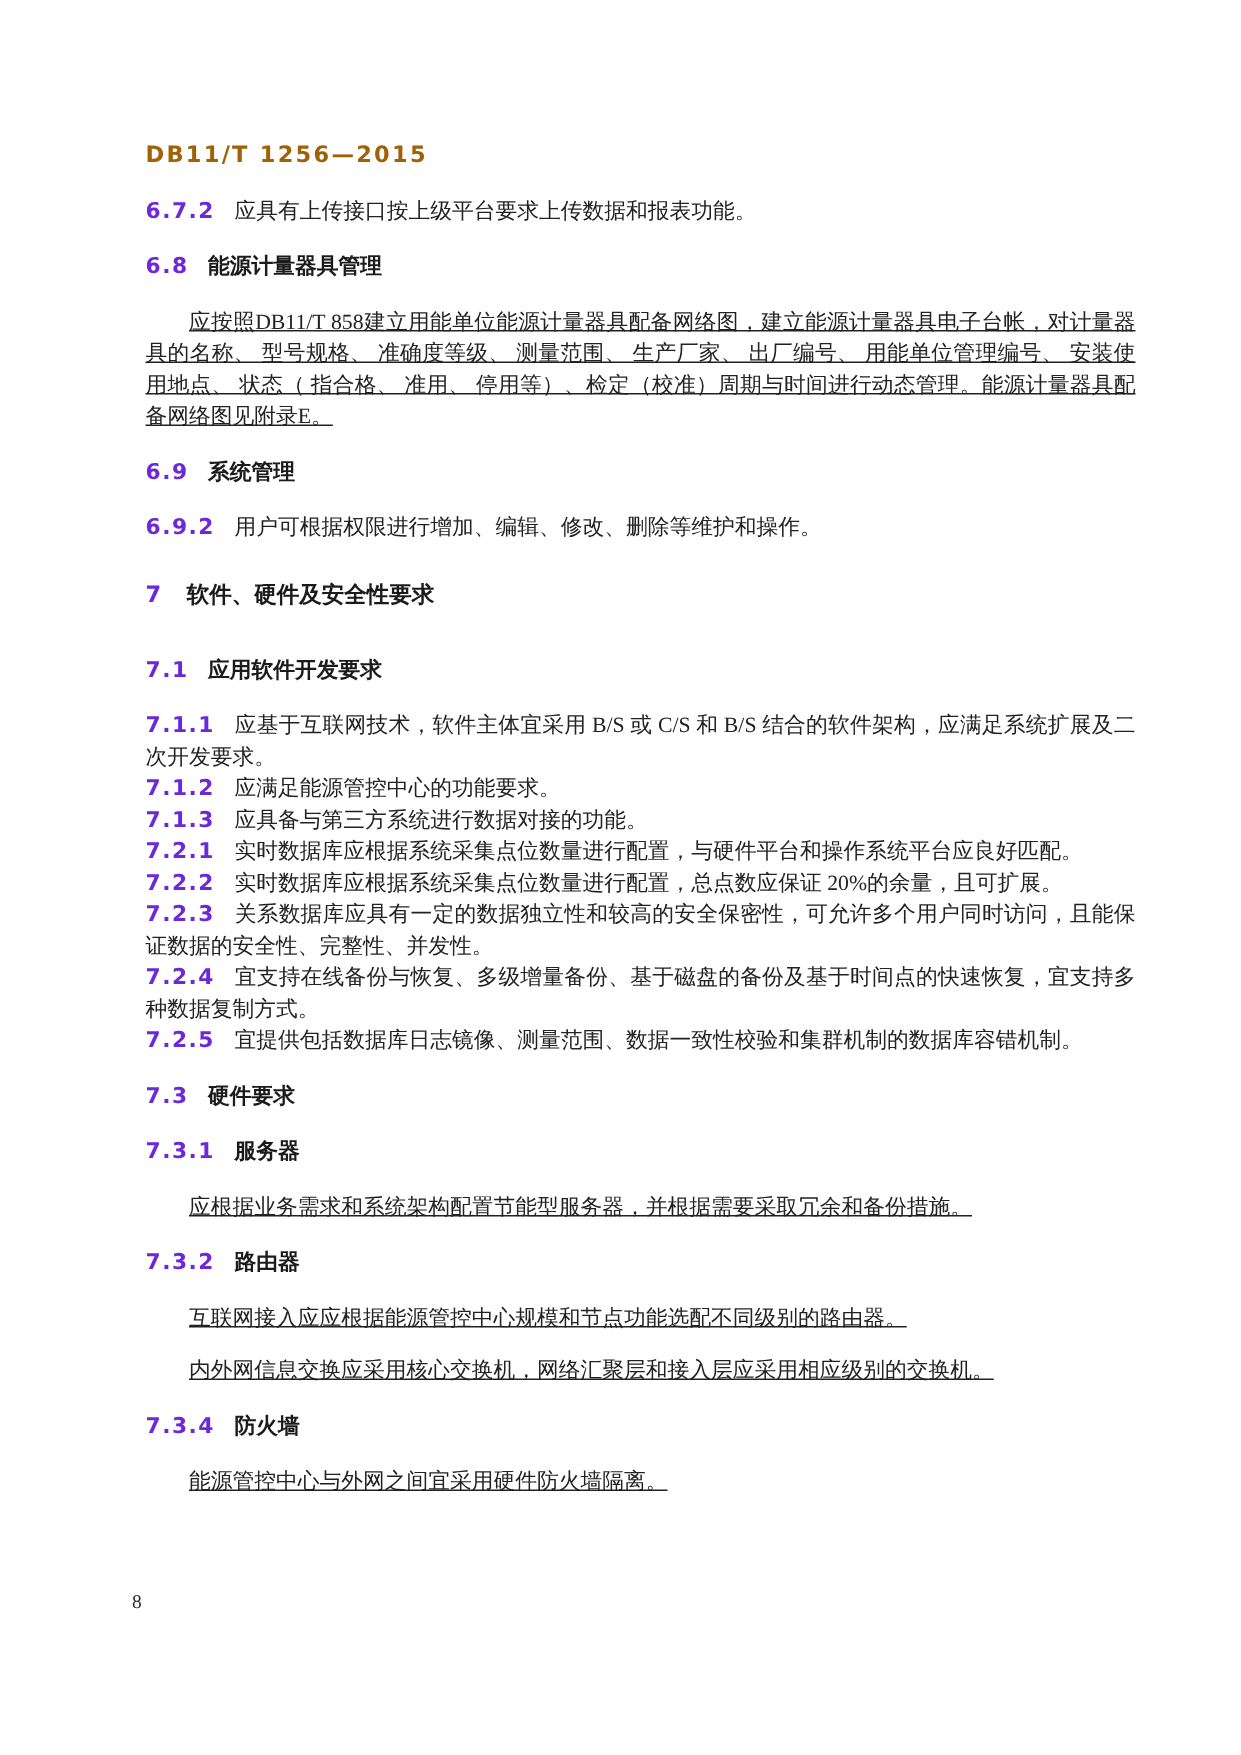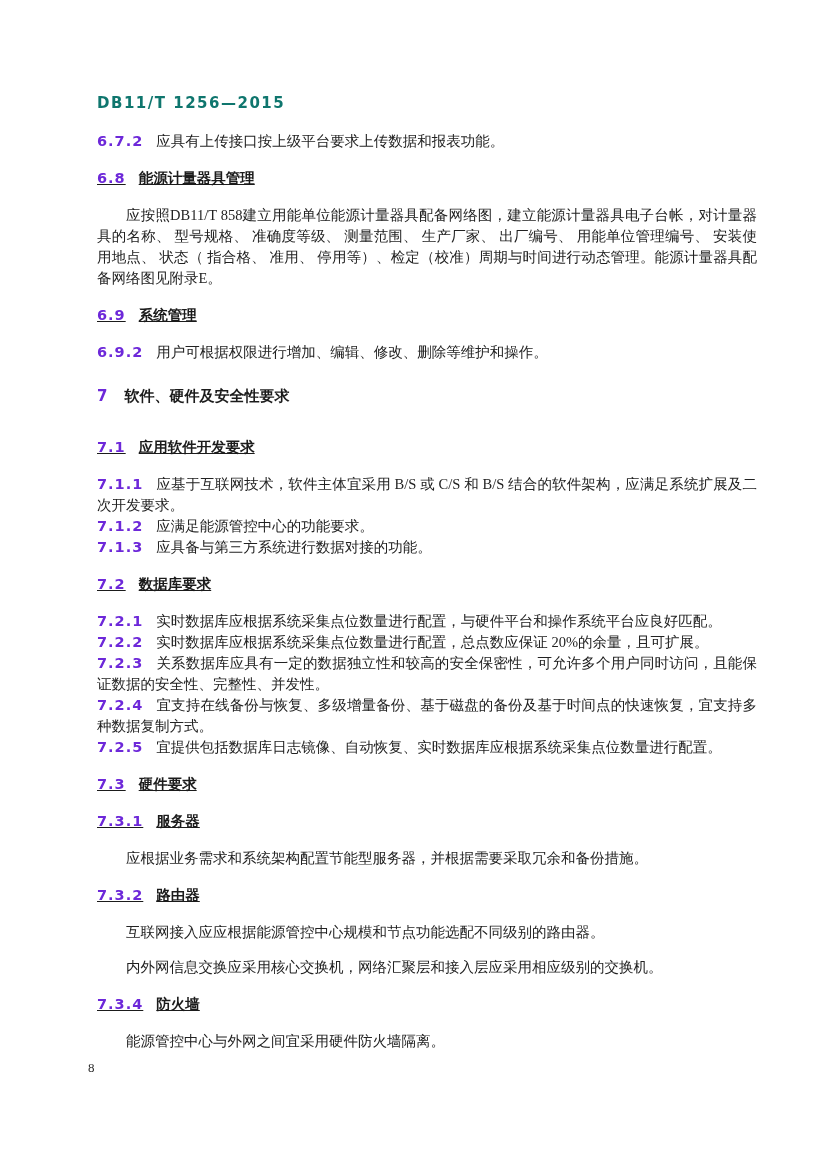--- a/index.html
+++ b/index.html
@@ -17,21 +17,21 @@
     overflow: hidden;
   }
   .doc-header {
     position: absolute;
     top: 94px;
     left: 97px;
     font-family: "DejaVu Sans", "Liberation Sans", sans-serif;
     font-weight: bold;
     font-size: 15px;
     letter-spacing: 1.5px;
-    color: #0f766e;
+    color: #a16207;
   }
   .doc-content {
     position: absolute;
     top: 131px;
     left: 97px;
     width: 660px;
     font-size: 14.5px;
     line-height: 21px;
     text-align: justify;
     color: #222222;
@@ -43,33 +43,33 @@
     letter-spacing: 1px;
     margin-right: 13px;
     color: #6d28d9;
   }
   .clause { margin: 0; }
   .heading {
     font-family: "DejaVu Sans", "Liberation Sans", sans-serif;
     font-weight: bold;
     margin: 16px 0;
     color: #1b1b1b;
-    text-decoration: underline;
   }
   .chapter {
     font-family: "DejaVu Sans", "Liberation Sans", sans-serif;
     font-weight: bold;
     font-size: 15px;
     margin: 23px 0 30px 0;
     color: #1b1b1b;
   }
   .chapter .num { margin-right: 16px; }
   .para {
     text-indent: 2em;
     margin: 14px 0;
+    text-decoration: underline;
   }
   .page-number {
     position: absolute;
     left: 88px;
     top: 1060px;
     font-size: 13px;
     color: #2a2a2a;
     font-family: "Liberation Serif", "DejaVu Serif", serif;
   }
 </style>
@@ -83,26 +83,25 @@
       <div class="block clause"><span class="num">6.7.2</span><span class="txt">应具有上传接口按上级平台要求上传数据和报表功能。</span></div>
       <div class="block heading"><span class="num">6.8</span><span class="txt">能源计量器具管理</span></div>
       <div class="block para">应按照DB11/T 858建立用能单位能源计量器具配备网络图，建立能源计量器具电子台帐，对计量器具的名称、 型号规格、 准确度等级、 测量范围、 生产厂家、 出厂编号、 用能单位管理编号、 安装使用地点、 状态（ 指合格、 准用、 停用等）、检定（校准）周期与时间进行动态管理。能源计量器具配备网络图见附录E。</div>
       <div class="block heading"><span class="num">6.9</span><span class="txt">系统管理</span></div>
       <div class="block clause"><span class="num">6.9.2</span><span class="txt">用户可根据权限进行增加、编辑、修改、删除等维护和操作。</span></div>
       <div class="block chapter"><span class="num">7</span><span class="txt">软件、硬件及安全性要求</span></div>
       <div class="block heading"><span class="num">7.1</span><span class="txt">应用软件开发要求</span></div>
       <div class="block clause"><span class="num">7.1.1</span><span class="txt">应基于互联网技术，软件主体宜采用 B/S 或 C/S 和 B/S 结合的软件架构，应满足系统扩展及二次开发要求。</span></div>
       <div class="block clause"><span class="num">7.1.2</span><span class="txt">应满足能源管控中心的功能要求。</span></div>
       <div class="block clause"><span class="num">7.1.3</span><span class="txt">应具备与第三方系统进行数据对接的功能。</span></div>
-      <div class="block heading"><span class="num">7.2</span><span class="txt">数据库要求</span></div>
       <div class="block clause"><span class="num">7.2.1</span><span class="txt">实时数据库应根据系统采集点位数量进行配置，与硬件平台和操作系统平台应良好匹配。</span></div>
       <div class="block clause"><span class="num">7.2.2</span><span class="txt">实时数据库应根据系统采集点位数量进行配置，总点数应保证 20%的余量，且可扩展。</span></div>
       <div class="block clause"><span class="num">7.2.3</span><span class="txt">关系数据库应具有一定的数据独立性和较高的安全保密性，可允许多个用户同时访问，且能保证数据的安全性、完整性、并发性。</span></div>
       <div class="block clause"><span class="num">7.2.4</span><span class="txt">宜支持在线备份与恢复、多级增量备份、基于磁盘的备份及基于时间点的快速恢复，宜支持多种数据复制方式。</span></div>
-      <div class="block clause"><span class="num">7.2.5</span><span class="txt">宜提供包括数据库日志镜像、自动恢复、实时数据库应根据系统采集点位数量进行配置。</span></div>
+      <div class="block clause"><span class="num">7.2.5</span><span class="txt">宜提供包括数据库日志镜像、测量范围、数据一致性校验和集群机制的数据库容错机制。</span></div>
       <div class="block heading"><span class="num">7.3</span><span class="txt">硬件要求</span></div>
       <div class="block heading"><span class="num">7.3.1</span><span class="txt">服务器</span></div>
       <div class="block para">应根据业务需求和系统架构配置节能型服务器，并根据需要采取冗余和备份措施。</div>
       <div class="block heading"><span class="num">7.3.2</span><span class="txt">路由器</span></div>
       <div class="block para">互联网接入应应根据能源管控中心规模和节点功能选配不同级别的路由器。</div>
       <div class="block para">内外网信息交换应采用核心交换机，网络汇聚层和接入层应采用相应级别的交换机。</div>
       <div class="block heading"><span class="num">7.3.4</span><span class="txt">防火墙</span></div>
       <div class="block para">能源管控中心与外网之间宜采用硬件防火墙隔离。</div>
     </main>
 

